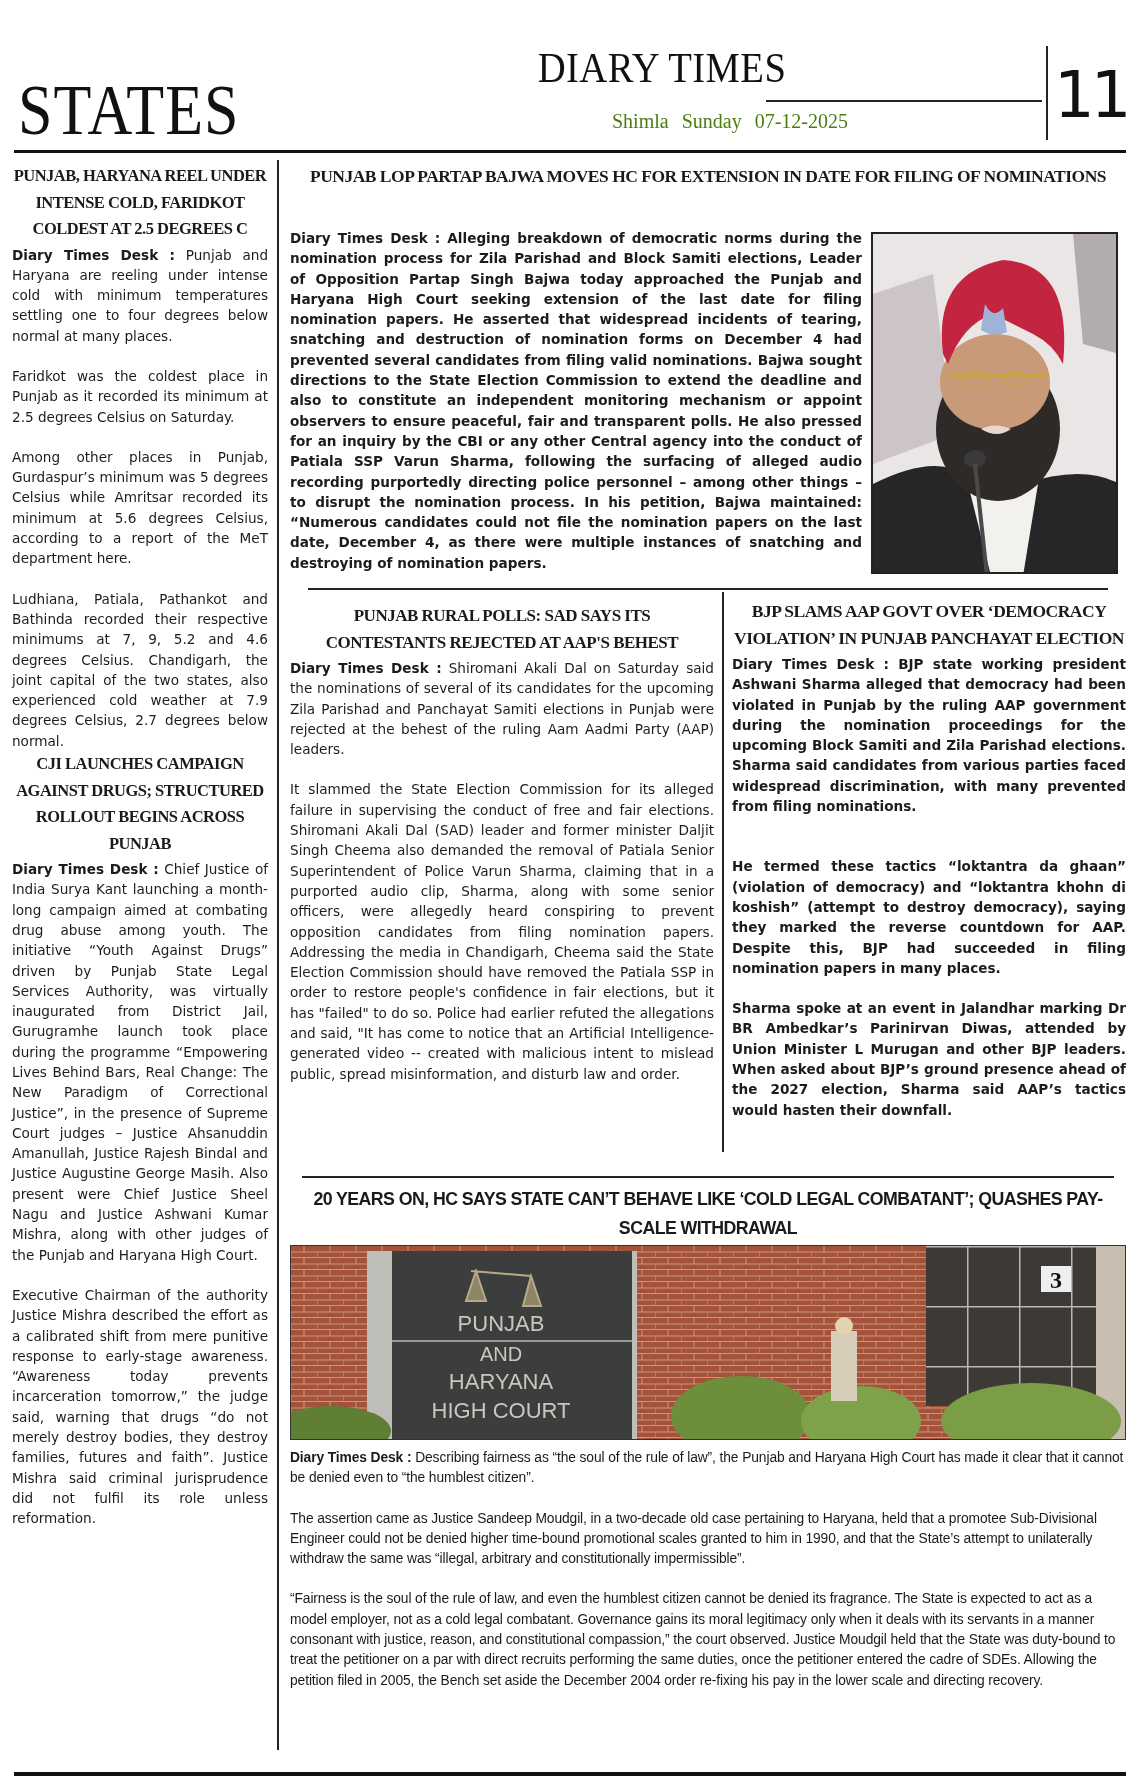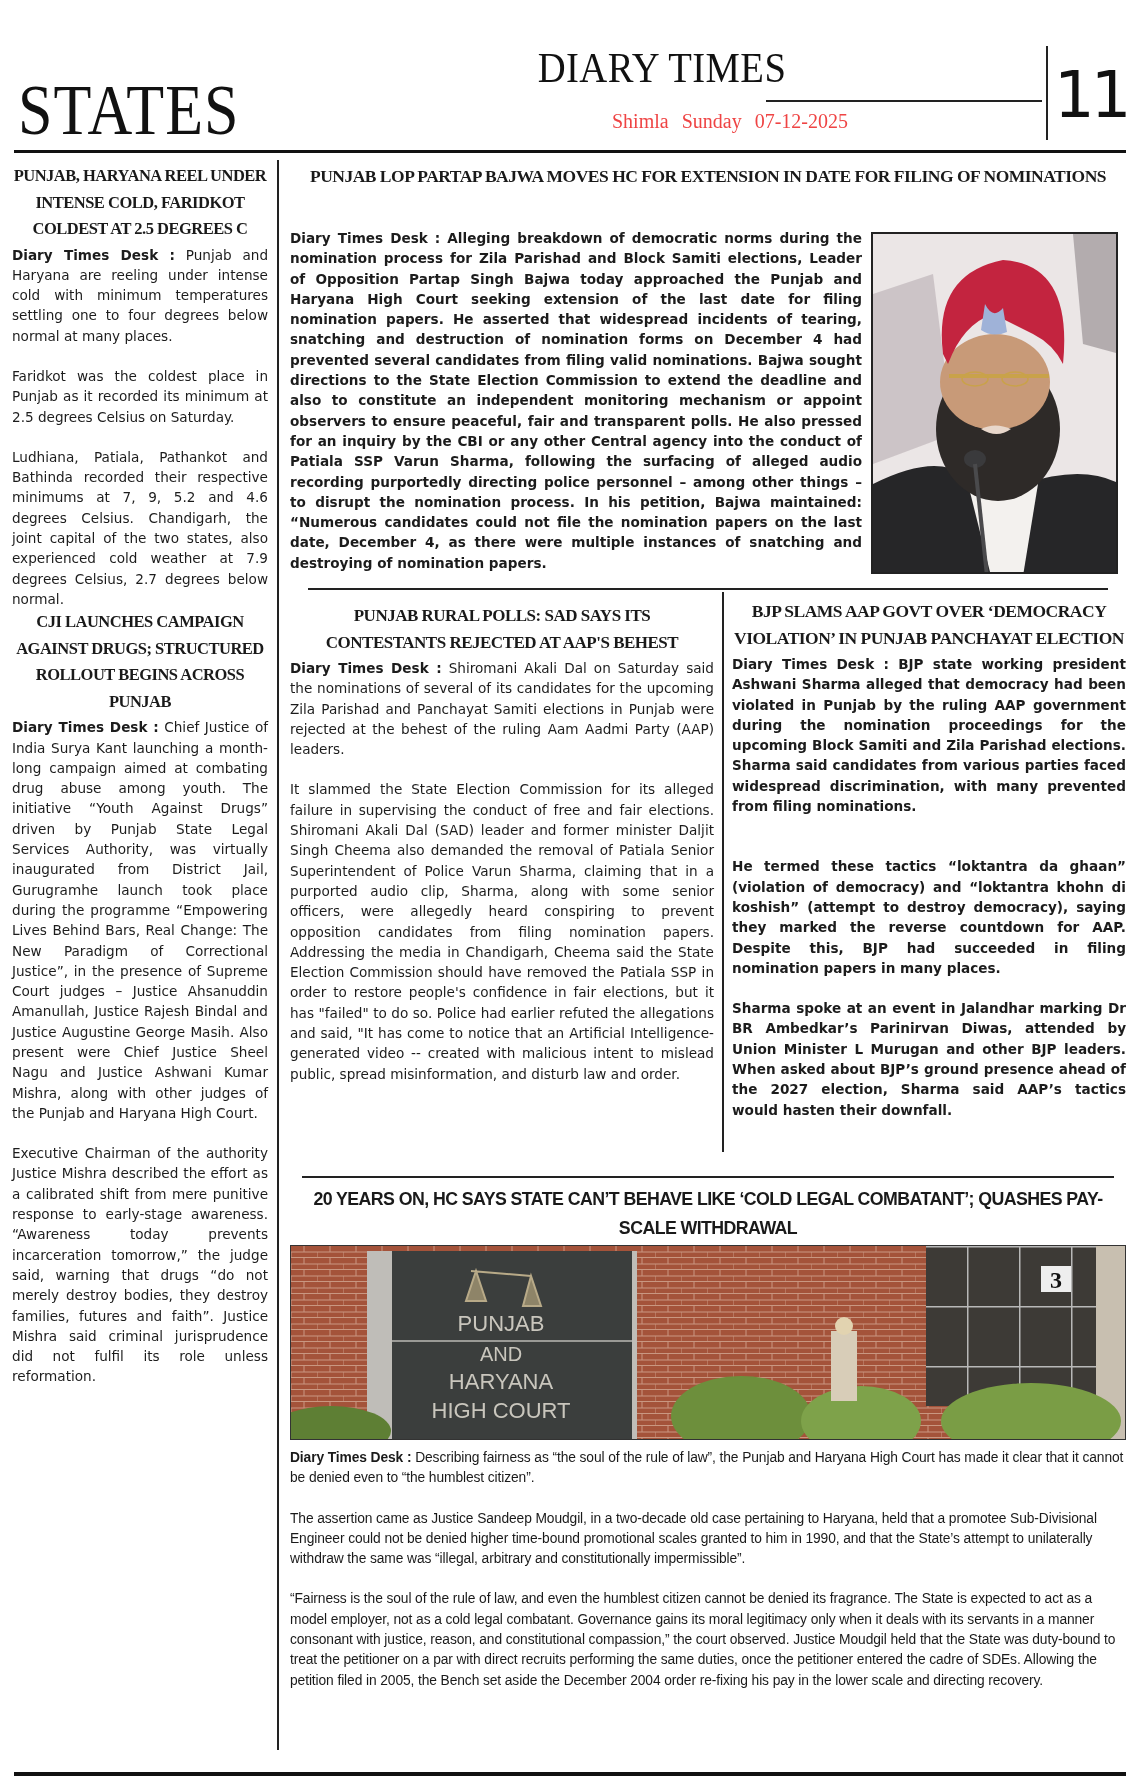--- a/index.html
+++ b/index.html
@@ -1,21 +1,21 @@
 <!DOCTYPE html>
 <html><head>
 <meta charset="utf-8">
 <style>
   * { box-sizing: border-box; margin: 0; padding: 0; }
   body { width: 1140px; height: 1786px; background: #ffffff; color: #1a1a1a; font-family: "DejaVu Sans", sans-serif; position: relative; overflow: hidden; }
   .masthead { position: absolute; left: 0; top: 0; width: 948px; height: 155px; }
   .section-title { position: absolute; left: 18px; top: 70px; font-family: "Liberation Serif", serif; font-size: 62px; letter-spacing: 1px; color: #111; transform: scaleY(1.15); transform-origin: left top; }
   .brand { position: absolute; right: 162px; top: 44px; font-family: "Liberation Serif", serif; font-size: 42px; color: #111; letter-spacing: 0.5px; transform: scaleX(0.92); transform-origin: right top; }
   .brand-rule { position: absolute; left: 766px; top: 100px; width: 276px; height: 2px; background: #222; }
-  .dateline { position: absolute; right: 100px; top: 110px; font-family: "Liberation Serif", serif; font-size: 20px; color: #ef4444; word-spacing: 8px; }
+  .dateline { position: absolute; right: 100px; top: 110px; font-family: "Liberation Serif", serif; font-size: 20px; color: #4d7c0f; word-spacing: 8px; }
   .vsep { position: absolute; left: 1046px; top: 46px; width: 2px; height: 94px; background: #222; }
   .page-num { position: absolute; left: 1054px; top: 58px; font-family: "DejaVu Sans", sans-serif; font-weight: normal; font-size: 64px; color: #111; letter-spacing: -4px; }
   .top-rule { position: absolute; left: 14px; top: 150px; width: 1112px; height: 3px; background: #111; }
   .bottom-rule { position: absolute; left: 14px; top: 1772px; width: 1112px; height: 4px; background: #111; }
 
   .headline { font-family: Liberation Serif, serif; font-weight: bold; text-align: center; color: #1a1a1a; letter-spacing: -0.5px; }
   .body { font-family: "DejaVu Sans", sans-serif; font-size: 13.6px; line-height: 20.3px; text-align: justify; color: #1c1c1c; }
   .body p { margin-bottom: 20px; }
   .body p:last-child { margin-bottom: 0; }
   .desk { font-weight: bold; }
@@ -66,20 +66,21 @@
   <div class="page-num">11</div>
 </div>
 <div class="top-rule"></div>
 
 <div class="col-left">
   <article>
     <h2 class="headline">PUNJAB, HARYANA REEL UNDER INTENSE COLD, FARIDKOT COLDEST AT 2.5 DEGREES C</h2>
     <div class="body">
       <p><span class="desk">Diary Times Desk :</span> <span>Punjab and Haryana are reeling under intense cold with minimum temperatures settling one to four degrees below normal at many places.</span></p>
       <p>Faridkot was the coldest place in Punjab as it recorded its minimum at 2.5 degrees Celsius on Saturday.</p>
+      <p>Among other places in Punjab, Gurdaspur’s minimum was 5 degrees Celsius while Amritsar recorded its minimum at 5.6 degrees Celsius, according to a report of the MeT department here.</p>
       <p>Ludhiana, Patiala, Pathankot and Bathinda recorded their respective minimums at 7, 9, 5.2 and 4.6 degrees Celsius. Chandigarh, the joint capital of the two states, also experienced cold weather at 7.9 degrees Celsius, 2.7 degrees below normal.</p>
     </div>
   </article>
   <article style="margin-top:0;">
     <h2 class="headline">CJI LAUNCHES CAMPAIGN AGAINST DRUGS; STRUCTURED ROLLOUT BEGINS ACROSS PUNJAB</h2>
     <div class="body">
       <p><span class="desk">Diary Times Desk :</span> <span>Chief Justice of India Surya Kant launching a month-long campaign aimed at combating drug abuse among youth. The initiative “Youth Against Drugs” driven by Punjab State Legal Services Authority, was virtually inaugurated from District Jail, Gurugramhe launch took place during the programme “Empowering Lives Behind Bars, Real Change: The New Paradigm of Correctional Justice”, in the presence of Supreme Court judges – Justice Ahsanuddin Amanullah, Justice Rajesh Bindal and Justice Augustine George Masih. Also present were Chief Justice Sheel Nagu and Justice Ashwani Kumar Mishra, along with other judges of the Punjab and Haryana High Court.</span></p>
       <p>Executive Chairman of the authority Justice Mishra described the effort as a calibrated shift from mere punitive response to early-stage awareness. “Awareness today prevents incarceration tomorrow,” the judge said, warning that drugs “do not merely destroy bodies, they destroy families, futures and faith”. Justice Mishra said criminal jurisprudence did not fulfil its role unless reformation.</p>
     </div>
   </article>

